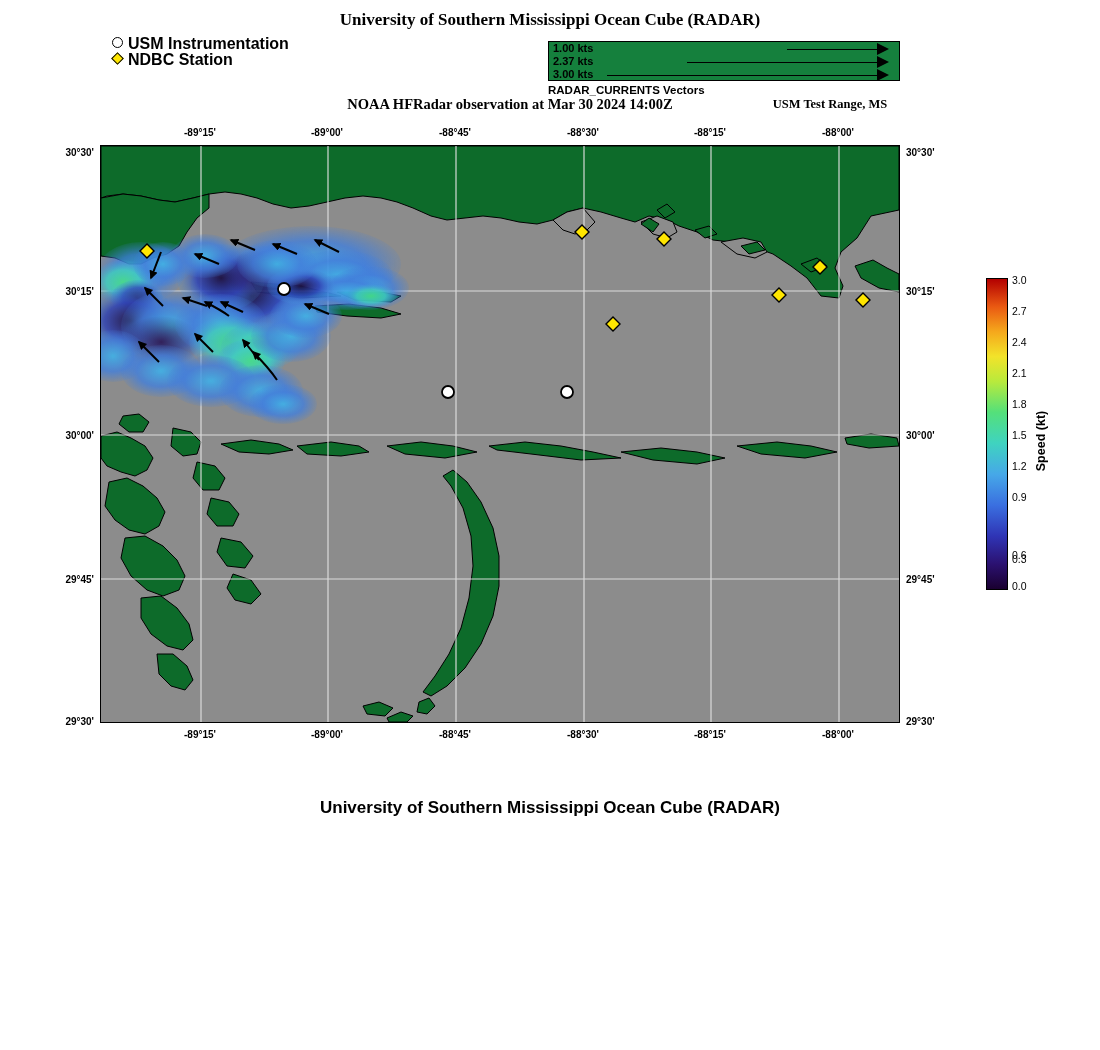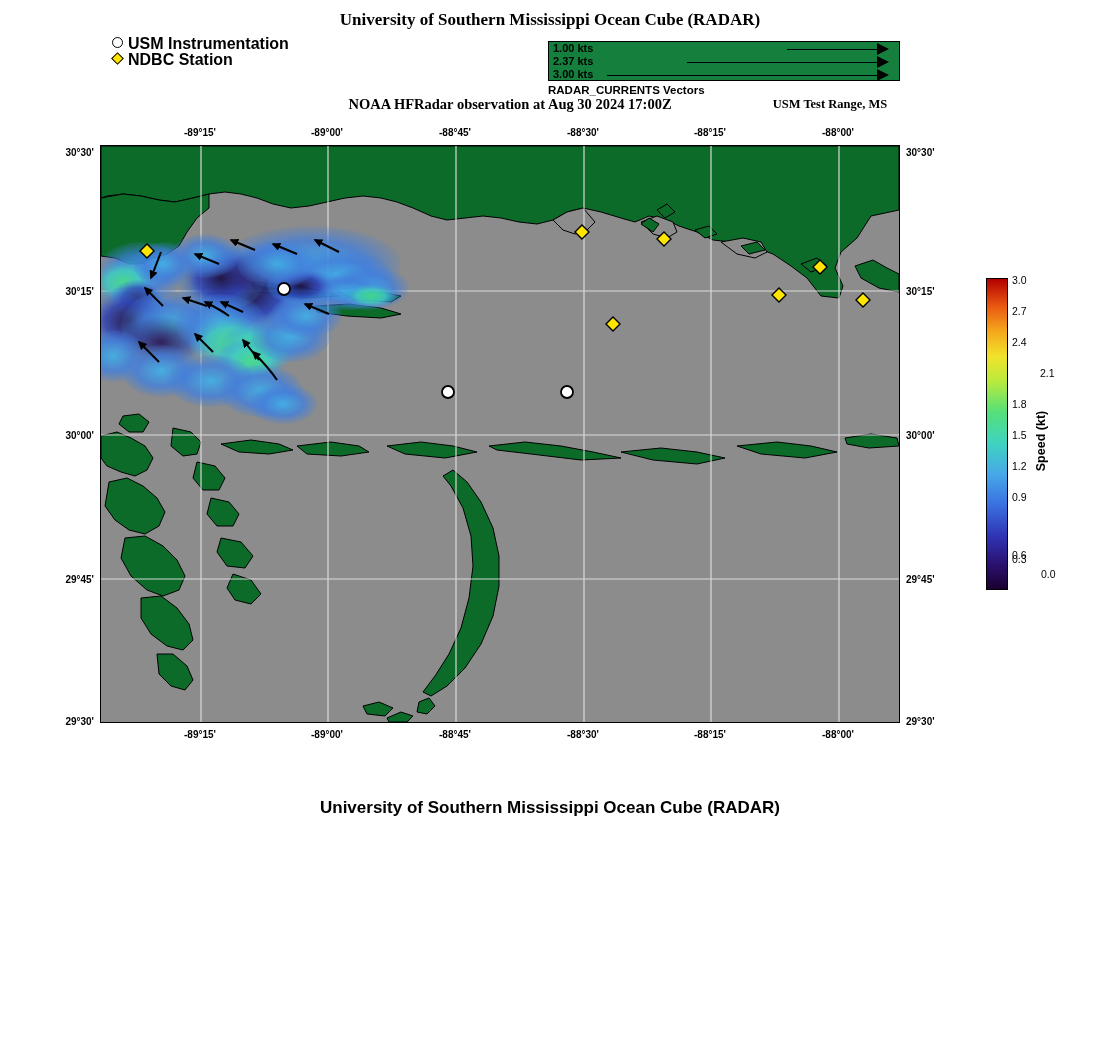--- a/index.html
+++ b/index.html
@@ -222,21 +222,21 @@
     <span class="vs-arrow" style="left:328px;"></span>
   </div>
   <div class="vs-row" style="top:27px;">
     <span class="vs-label">3.00 kts</span>
     <span class="vs-line" style="left:58px; width:270px;"></span>
     <span class="vs-arrow" style="left:328px;"></span>
   </div>
 </div>
 <div class="abs" id="vs-caption">RADAR_CURRENTS Vectors</div>
 
-<div class="abs" id="subtitle">NOAA HFRadar observation at Aug 30 2024 17:00Z</div>
+<div class="abs" id="subtitle">NOAA HFRadar observation at Mar 30 2024 14:00Z</div>
 <div class="abs" id="range-label">USM Test Range, MS</div>
 
 <div class="abs" id="map-frame">
   <svg id="map-canvas" width="798" height="576" viewBox="0 0 798 576">
     <defs>
       <radialGradient id="gA" cx="50%" cy="50%" r="50%">
         <stop offset="0%" stop-color="#1b0b3a" stop-opacity="0.95"></stop>
         <stop offset="55%" stop-color="#2b3fb5" stop-opacity="0.85"></stop>
         <stop offset="100%" stop-color="#3f8ede" stop-opacity="0.15"></stop>
       </radialGradient>
@@ -423,24 +423,24 @@
 <div class="tick-label tick-right abs" style="top:291px;">30°15'</div>
 <div class="tick-label tick-right abs" style="top:435px;">30°00'</div>
 <div class="tick-label tick-right abs" style="top:579px;">29°45'</div>
 <div class="tick-label tick-right abs" style="top:721px;">29°30'</div>
 
 <div class="abs" id="colorbar-wrap">
   <div id="colorbar"></div>
   <div class="cb-tick" style="top:2px;">3.0</div>
   <div class="cb-tick" style="top:33px;">2.7</div>
   <div class="cb-tick" style="top:64px;">2.4</div>
-  <div class="cb-tick" style="top:95px;margin-left:28px;">2.1</div>
+  <div class="cb-tick" style="top:95px;">2.1</div>
   <div class="cb-tick" style="top:126px;">1.8</div>
   <div class="cb-tick" style="top:157px;">1.5</div>
   <div class="cb-tick" style="top:188px;">1.2</div>
   <div class="cb-tick" style="top:219px;">0.9</div>
   <div class="cb-tick" style="top:250px;margin-top:27px;">0.6</div>
   <div class="cb-tick" style="top:281px;">0.3</div>
-  <div class="cb-tick" style="top:296px;margin-left:29px;">0.0</div>
+  <div class="cb-tick" style="top:308px;">0.0</div>
   <div id="cb-title">Speed (kt)</div>
 </div>
 
 <div class="abs" id="bottom-title">University of Southern Mississippi Ocean Cube (RADAR)</div>
 
 </body></html>

